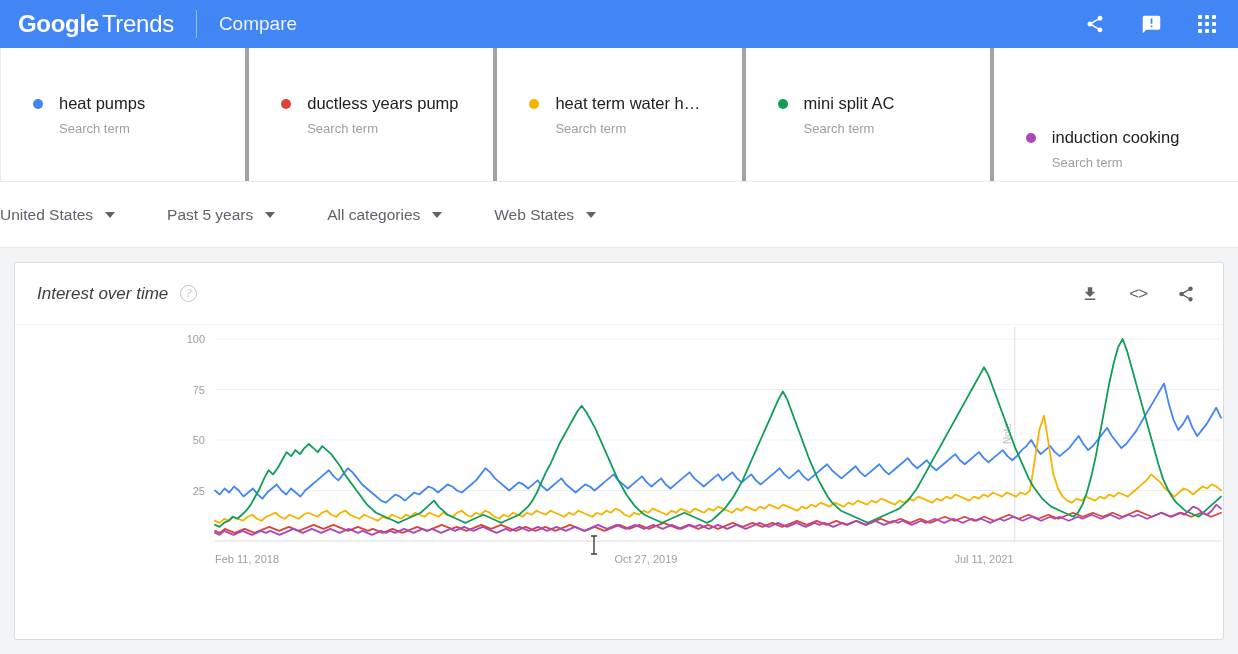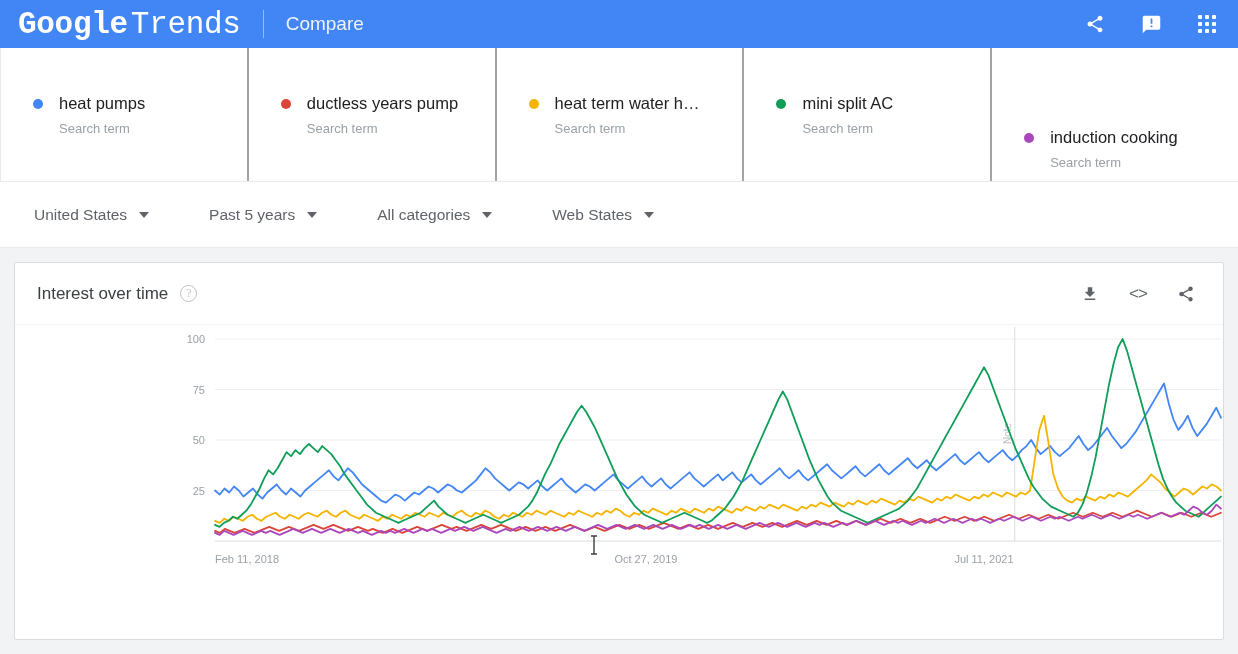--- a/index.html
+++ b/index.html
@@ -9,56 +9,56 @@
     background: #ffffff; overflow: hidden;
   }
   #app { position: relative; width: 1238px; height: 654px; background: #fff; }
 
   
   .header {
     height: 48px; background: #4285f4;
     display: flex; align-items: center; padding: 0 18px;
     position: relative;
   }
-  .logo { display: flex; align-items: baseline; font-size: 31px; letter-spacing: -0.3px; font-family: Liberation Mono, monospace; }
+  .logo { display: flex; align-items: baseline; font-size: 24px; letter-spacing: -0.3px; }
   .logo .g { color: #fff; font-weight: 700; }
   .logo .t { color: #fff; font-weight: 400; margin-left: 3px; }
   .hdr-divider {
     width: 1px; height: 28px; background: rgba(255,255,255,.45);
     margin: 0 22px;
   }
   .hdr-page { color: #eef3fd; font-size: 19px; font-weight: 400; }
   .hdr-right { margin-left: auto; display: flex; align-items: center; gap: 30px; }
   .hdr-icon { width: 26px; height: 26px; display: flex; align-items: center; justify-content: center; cursor: pointer; }
   .hdr-icon svg { fill: #fff; }
   .apps-grid { display: grid; grid-template-columns: repeat(3,4px); grid-template-rows: repeat(3,4px); gap: 3px; }
   .apps-grid i { display: block; width: 4px; height: 4px; background: #fff; border-radius: 1px; }
 
   
   .terms {
     display: flex; height: 134px; border-bottom: 1px solid #e8eaed;
     background: #fff;
   }
   .term {
     flex: 1 1 0; padding: 46px 0 0 32px; position: relative;
-    border-right: 2px solid #a3a3a3;
+    border-right: 4px solid #a3a3a3;
   }
   .term:first-child { border-left: 1px solid #e8eaed; }
   .term:last-child { border-right: none; margin-top: 34px; }
   .term-top { display: flex; align-items: center; }
   .dot { width: 10px; height: 10px; border-radius: 50%; flex: 0 0 auto; }
   .term-label {
     margin-left: 16px; font-size: 16.5px; color: #202124; white-space: nowrap;
   }
   .term-sub { margin-left: 26px; margin-top: 8px; font-size: 13px; color: #9aa0a6; }
 
   
   .filters {
     display: flex; align-items: center; height: 66px;
-    padding-left: 34px; gap: 8px; background: #fff;
+    gap: 0; background: #fff;
     border-bottom: 1px solid #e8eaed;
   }
   .filter {
     display: flex; align-items: center; cursor: pointer;
     font-size: 15.5px; color: #5f6368; margin-right: 52px;
   }
   .filter .caret {
     margin-left: 12px; width: 0; height: 0;
     border-left: 5px solid transparent; border-right: 5px solid transparent;
     border-top: 6px solid #5f6368;
@@ -66,21 +66,21 @@
 
   
   .page-body { background: #f1f3f4; padding: 14px; height: 406px; }
   .card {
     background: #fff; height: 100%;
     border: 1px solid #dadce0; border-radius: 2px;
     position: relative; overflow: hidden;
   }
   .card-head {
     height: 62px; display: flex; align-items: center;
-    padding: 0 26px 0 22px; border-bottom: 1px solid #f1f3f4;
+    padding: 0 26px 0 22px; border-bottom: 1px solid #f1f3f4; font-style: italic;
   }
   .card-title { font-size: 17px; color: #3c4043; }
   .help-icon {
     width: 17px; height: 17px; border: 1.4px solid #bdc1c6; border-radius: 50%;
     margin-left: 12px; color: #bdc1c6; font-size: 12px;
     display: flex; align-items: center; justify-content: center; cursor: pointer;
     font-family: "Liberation Serif", serif;
   }
   .card-tools { margin-left: auto; display: flex; align-items: center; gap: 26px; }
   .tool { cursor: pointer; display: flex; align-items: center; justify-content: center; width: 22px; height: 22px; }

